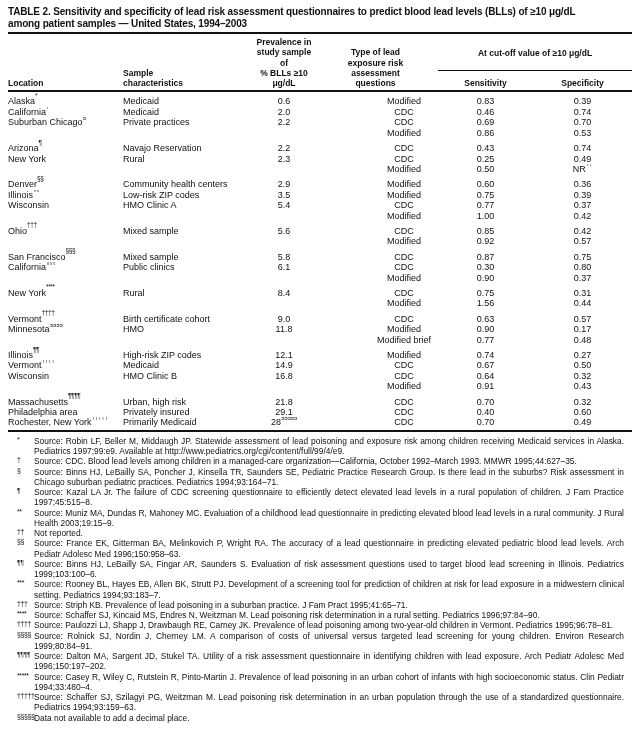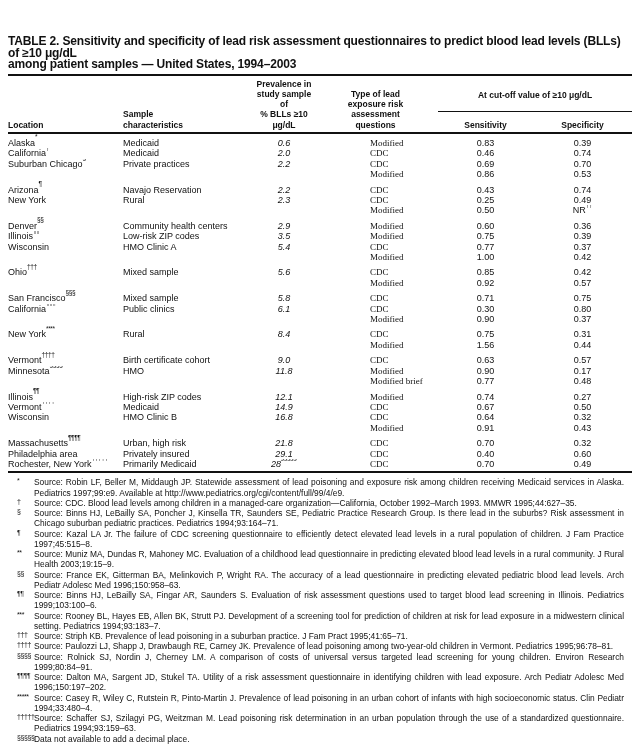--- a/index.html
+++ b/index.html
@@ -8,27 +8,26 @@
     width: 640px; height: 744px;
     overflow: hidden;
     font-family: "Liberation Sans", sans-serif;
     color: #111;
     -webkit-font-smoothing: antialiased;
   }
   .page { padding: 6px 8px 0 8px; }
 
   .title {
     font-weight: bold;
-    font-size: 12px;
+    font-size: 10px;
     line-height: 11.5px;
     letter-spacing: -0.15px;
     white-space: pre-line;
     padding-bottom: 3px;
     border-bottom: 2px solid #111;
-    margin-top: 30px;
   }
 
   table.tbl {
     width: 624px;
     border-collapse: collapse;
     table-layout: fixed;
     font-size: 9px;
   }
   col.c-loc  { width: 115px; }
   col.c-samp { width: 132px; }
@@ -65,22 +64,22 @@
     line-height: 10.4px;
     vertical-align: bottom;
     overflow: hidden;
     white-space: nowrap;
   }
   tbody tr:first-child td { padding-top: 4px; }
   tbody tr.gap td { padding-top: 5px; }
   tbody tr:last-child td { border-bottom: 2px solid #111; padding-bottom: 2px; }
   td.loc  { text-align: left; }
   td.samp { text-align: left; }
-  td.prev { text-align: center; font-style: italic; }
-  td.type { text-align: left; padding-left: 57px; font-family: Liberation Serif, serif; }
+  td.prev { text-align: center; }
+  td.type { text-align: center; padding-left: 57px; }
   td.sens { text-align: center; }
   td.spec { text-align: center; margin-top: 36px; }
 
   sup {
     font-size: 6.5px;
     line-height: 0;
     position: relative;
     top: -2.5px;
     letter-spacing: -0.4px;
   }
@@ -244,21 +243,21 @@
           <td class="prev">&nbsp;</td>
           <td class="type">Modified</td>
           <td class="sens">0.92</td>
           <td class="spec">0.57</td>
         </tr>
         <tr class="gap">
           <td class="loc">San Francisco<sup>§§§</sup></td>
           <td class="samp">Mixed sample</td>
           <td class="prev">5.8</td>
           <td class="type">CDC</td>
-          <td class="sens">0.71</td>
+          <td class="sens">0.87</td>
           <td class="spec">0.75</td>
         </tr>
         <tr>
           <td class="loc">California<sup>¶¶¶</sup></td>
           <td class="samp">Public clinics</td>
           <td class="prev">6.1</td>
           <td class="type">CDC</td>
           <td class="sens">0.30</td>
           <td class="spec">0.80</td>
         </tr>
@@ -368,24 +367,26 @@
         </tr>
       </tbody>
   </table>
 
   <div class="footnotes" id="footnotes">
       <div class="footnote"><span class="fn-marker">*</span><b>Source: </b>Robin LF, Beller M, Middaugh JP. Statewide assessment of lead poisoning and exposure risk among children receiving Medicaid services in Alaska. Pediatrics 1997;99:e9. Available at http://www.pediatrics.org/cgi/content/full/99/4/e9.</div>
       <div class="footnote"><span class="fn-marker">†</span><b>Source: </b>CDC. Blood lead levels among children in a managed-care organization—California, October 1992–March 1993. MMWR 1995;44:627–35.</div>
       <div class="footnote"><span class="fn-marker">§</span><b>Source: </b>Binns HJ, LeBailly SA, Poncher J, Kinsella TR, Saunders SE, Pediatric Practice Research Group. Is there lead in the suburbs? Risk assessment in Chicago suburban pediatric practices. Pediatrics 1994;93:164–71.</div>
       <div class="footnote"><span class="fn-marker">¶</span><b>Source: </b>Kazal LA Jr. The failure of CDC screening questionnaire to efficiently detect elevated lead levels in a rural population of children. J Fam Practice 1997;45:515–8.</div>
       <div class="footnote"><span class="fn-marker">**</span><b>Source: </b>Muniz MA, Dundas R, Mahoney MC. Evaluation of a childhood lead questionnaire in predicting elevated blood lead levels in a rural community. J Rural Health 2003;19:15–9.</div>
+      <div class="footnote"><span class="fn-marker">††</span>Not reported.</div>
       <div class="footnote"><span class="fn-marker">§§</span><b>Source: </b>France EK, Gitterman BA, Melinkovich P, Wright RA. The accuracy of a lead questionnaire in predicting elevated pediatric blood lead levels. Arch Pediatr Adolesc Med 1996;150:958–63.</div>
       <div class="footnote"><span class="fn-marker">¶¶</span><b>Source: </b>Binns HJ, LeBailly SA, Fingar AR, Saunders S. Evaluation of risk assessment questions used to target blood lead screening in Illinois. Pediatrics 1999;103:100–6.</div>
       <div class="footnote"><span class="fn-marker">***</span><b>Source: </b>Rooney BL, Hayes EB, Allen BK, Strutt PJ. Development of a screening tool for prediction of children at risk for lead exposure in a midwestern clinical setting. Pediatrics 1994;93:183–7.</div>
       <div class="footnote"><span class="fn-marker">†††</span><b>Source: </b>Striph KB. Prevalence of lead poisoning in a suburban practice. J Fam Pract 1995;41:65–71.</div>
+      <div class="footnote"><span class="fn-marker">****</span><b>Source: </b>Schaffer SJ, Kincaid MS, Endres N, Weitzman M. Lead poisoning risk determination in a rural setting. Pediatrics 1996;97:84–90.</div>
       <div class="footnote"><span class="fn-marker">††††</span><b>Source: </b>Paulozzi LJ, Shapp J, Drawbaugh RE, Carney JK. Prevalence of lead poisoning among two-year-old children in Vermont. Pediatrics 1995;96:78–81.</div>
       <div class="footnote"><span class="fn-marker">§§§§</span><b>Source: </b>Rolnick SJ, Nordin J, Cherney LM. A comparison of costs of universal versus targeted lead screening for young children. Environ Research 1999;80:84–91.</div>
       <div class="footnote"><span class="fn-marker">¶¶¶¶</span><b>Source: </b>Dalton MA, Sargent JD, Stukel TA. Utility of a risk assessment questionnaire in identifying children with lead exposure. Arch Pediatr Adolesc Med 1996;150:197–202.</div>
       <div class="footnote"><span class="fn-marker">*****</span><b>Source: </b>Casey R, Wiley C, Rutstein R, Pinto-Martin J. Prevalence of lead poisoning in an urban cohort of infants with high socioeconomic status. Clin Pediatr 1994;33:480–4.</div>
       <div class="footnote"><span class="fn-marker">†††††</span><b>Source: </b>Schaffer SJ, Szilagyi PG, Weitzman M. Lead poisoning risk determination in an urban population through the use of a standardized questionnaire. Pediatrics 1994;93:159–63.</div>
       <div class="footnote"><span class="fn-marker">§§§§§</span>Data not available to add a decimal place.</div>
     </div>
 
 </div>
 

